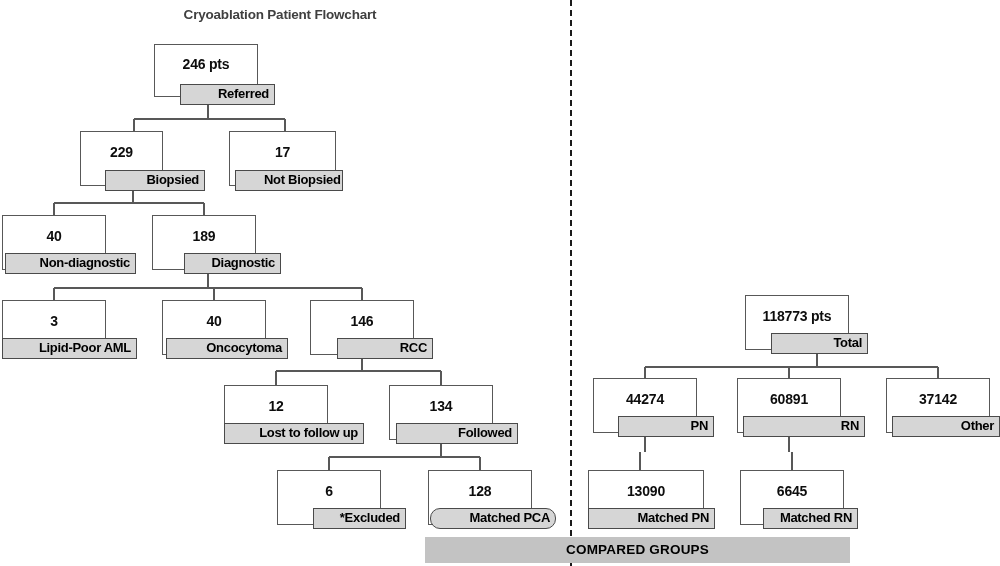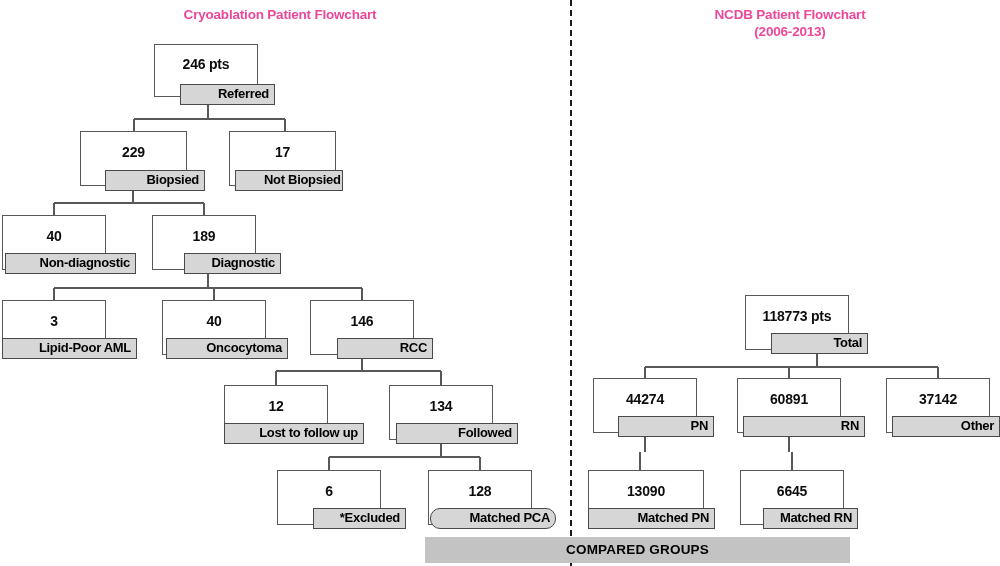--- a/index.html
+++ b/index.html
@@ -8,21 +8,21 @@
     width:1000px;height:566px;
     background:#ffffff;
     font-family:"Liberation Sans", sans-serif;
     overflow:hidden;
   }
   .title{
     position:absolute;
     text-align:center;
     font-weight:bold;
     font-size:13.5px;
-    color:#ec4899;
+    color:#404040;
     line-height:17px;
     letter-spacing:-0.2px;
     white-space:pre-line;
   }
   
   .node{position:absolute;}
   .nbox{
     position:absolute;
     left:0;top:0;
     background:#ffffff;
@@ -74,22 +74,20 @@
     letter-spacing:0.2px;
     line-height:26px;
   }
 </style>
 </head>
 <body>
 
 <div id="stage">
 
   <div class="title" style="left:0;top:6px;width:560px;">Cryoablation Patient Flowchart</div>
-  <div class="title" style="left:580px;top:6px;width:420px;">NCDB Patient Flowchart
-(2006-2013)</div>
 
   <svg id="wires" viewBox="0 0 1000 566">
       <line x1="208" y1="105" x2="208" y2="119" stroke="#585858" stroke-width="1.4" shape-rendering="crispEdges"></line>
       <line x1="134" y1="119" x2="285" y2="119" stroke="#585858" stroke-width="1.4" shape-rendering="crispEdges"></line>
       <line x1="134" y1="119" x2="134" y2="131" stroke="#585858" stroke-width="1.4" shape-rendering="crispEdges"></line>
       <line x1="285" y1="119" x2="285" y2="131" stroke="#585858" stroke-width="1.4" shape-rendering="crispEdges"></line>
       <line x1="133" y1="191" x2="133" y2="203" stroke="#585858" stroke-width="1.4" shape-rendering="crispEdges"></line>
       <line x1="54" y1="203" x2="204" y2="203" stroke="#585858" stroke-width="1.4" shape-rendering="crispEdges"></line>
       <line x1="54" y1="203" x2="54" y2="215" stroke="#585858" stroke-width="1.4" shape-rendering="crispEdges"></line>
       <line x1="204" y1="203" x2="204" y2="215" stroke="#585858" stroke-width="1.4" shape-rendering="crispEdges"></line>
@@ -120,21 +118,21 @@
   <div class="divider" style="left: 570px; border-left-color: rgb(26, 26, 26);"></div>
 
   <div id="left-layer">
       <div class="node">
         <div class="nbox" style="left: 154px; top: 44px; width: 104px; height: 53px; background: rgb(255, 255, 255); border-color: rgb(88, 88, 88);">
           <div class="ncount" style="top: 10.5px;">246 pts</div>
         </div>
         <div class="nlabel" style="left: 180px; top: 84px; width: 95px; background: rgb(214, 214, 214); border-color: rgb(74, 74, 74);">Referred</div>
       </div>
       <div class="node">
-        <div class="nbox" style="left: 80px; top: 131px; width: 107px; height: 55px; background: rgb(255, 255, 255); border-color: rgb(88, 88, 88); text-decoration: underline;">
+        <div class="nbox" style="left: 80px; top: 131px; width: 83px; height: 55px; background: rgb(255, 255, 255); border-color: rgb(88, 88, 88); text-decoration: underline;">
           <div class="ncount" style="top: 11.5px;">229</div>
         </div>
         <div class="nlabel" style="left: 105px; top: 170px; width: 100px; background: rgb(214, 214, 214); border-color: rgb(74, 74, 74);">Biopsied</div>
       </div>
       <div class="node">
         <div class="nbox" style="left: 229px; top: 131px; width: 107px; height: 55px; background: rgb(255, 255, 255); border-color: rgb(88, 88, 88);">
           <div class="ncount" style="top: 11.5px;">17</div>
         </div>
         <div class="nlabel" style="left: 235px; top: 170px; width: 108px; background: rgb(214, 214, 214); border-color: rgb(74, 74, 74); padding-left: 28px;">Not Biopsied</div>
       </div>

